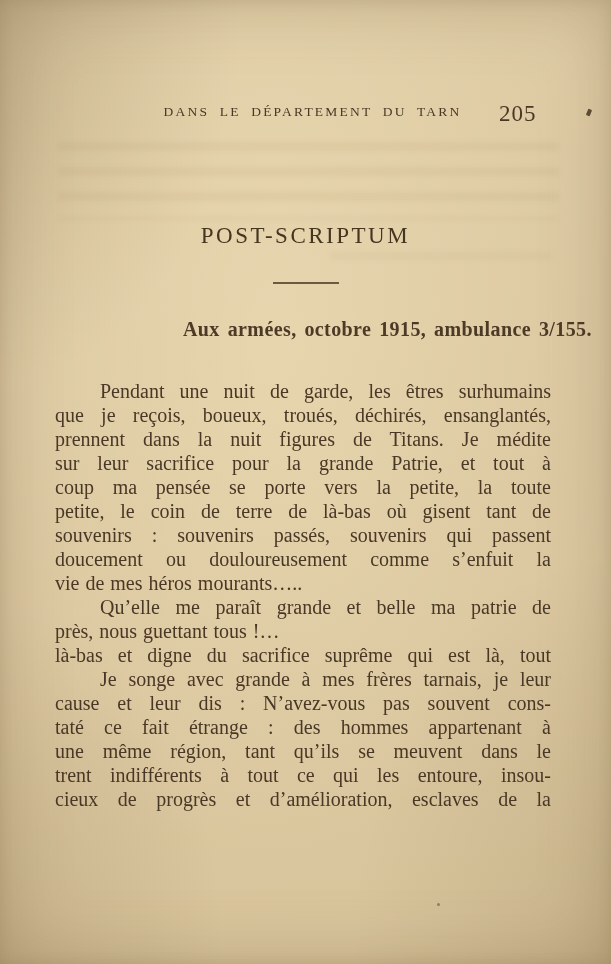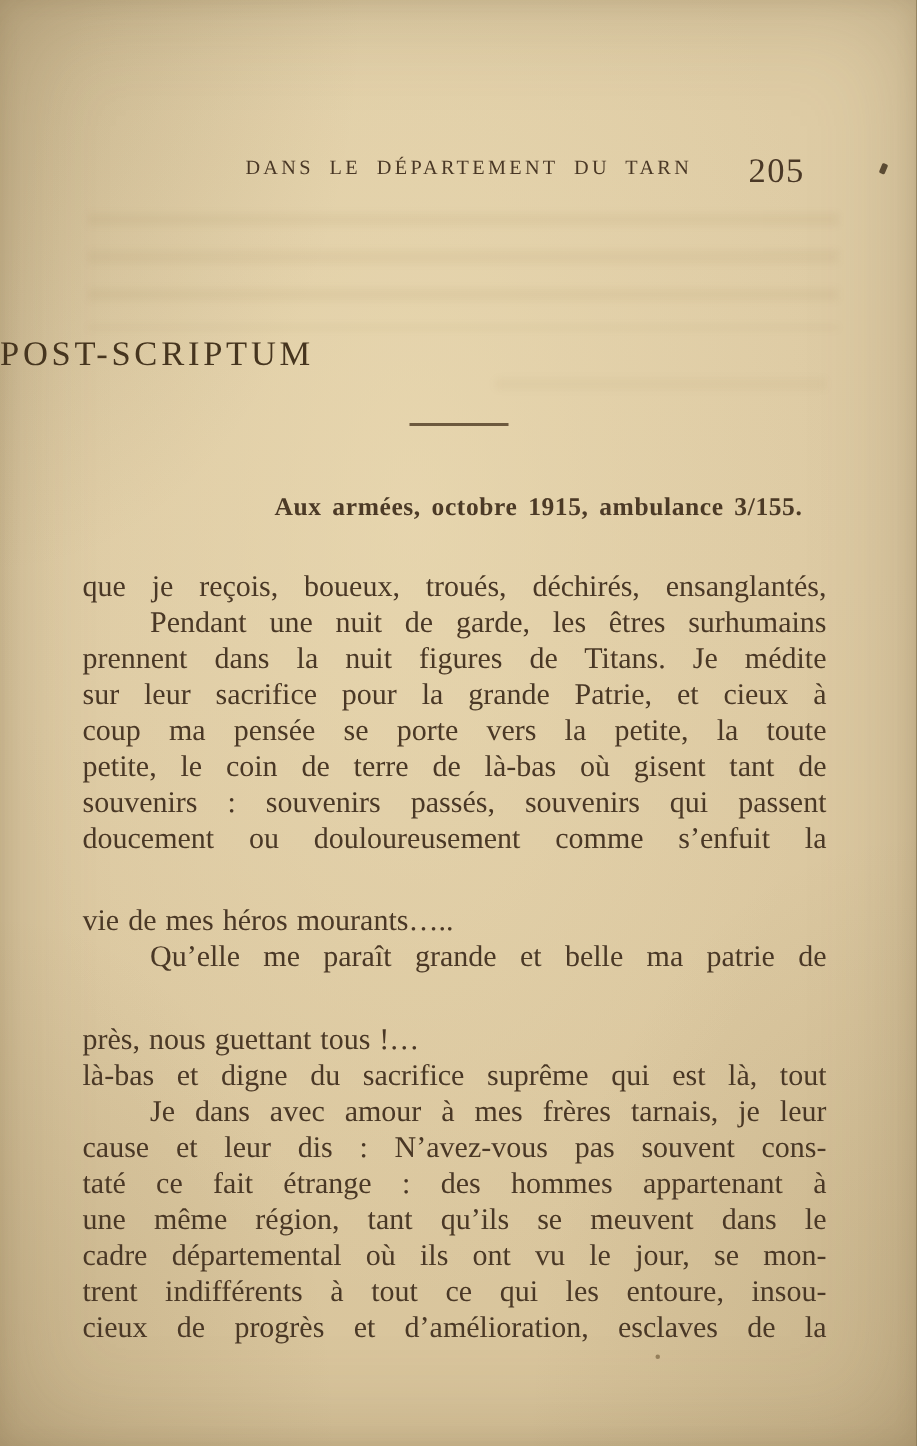--- a/index.html
+++ b/index.html
@@ -41,45 +41,45 @@
     font-size:13.5px;letter-spacing:2.2px;word-spacing:5px;
     color:var(--ink,#4a3826);
   }
   .running-header .rtitle{display:inline-block;margin-left:14px;}
   .pagenum{
     position:absolute;left:499px;top:-3px;
     font-size:23px;letter-spacing:1px;word-spacing:0;
   }
   .chapter-title{
     position:absolute;top:223px;left:0;right:0;margin:0;
-    font-weight:normal;
+    text-align:center;font-weight:normal;
     font-size:23px;letter-spacing:2.5px;
     color:#46351f;
   }
   .title-rule{
     position:absolute;top:282px;left:50%;margin-left:-33px;
     width:66px;height:2px;background:#57432a;opacity:.85;
   }
   .dateline{
-    position:absolute;top:328px;left:183px;
-    font-size:17px;font-weight:bold;letter-spacing:.4px;word-spacing:2.5px;
+    position:absolute;top:318px;left:183px;
+    font-size:20px;font-weight:bold;letter-spacing:.4px;word-spacing:2.5px;
     color:#4c3a26;
   }
   .body-text{
     position:absolute;top:379px;left:55px;width:496px;
     font-size:20px;line-height:24px;
     word-spacing:1px;
   }
   .bline{
     height:24px;overflow:hidden;
     text-align:justify;text-align-last:justify;
     white-space:normal;
   }
   .bline.indent{text-indent:45px;}
-  .bline.end{text-align-last:left;margin-top:31px;}
+  .bline.end{text-align-last:left;}
   .speck{
     position:absolute;left:587px;top:109px;width:4px;height:7px;
     background:#3c2d1a;border-radius:1px;transform:rotate(22deg);opacity:.8;
   }
   .speck2{
     position:absolute;left:437px;top:903px;width:3px;height:3px;
     background:#6a5533;border-radius:50%;opacity:.6;
   }
 </style>
 </head>
@@ -93,36 +93,35 @@
     <span class="rtitle">DANS LE DÉPARTEMENT DU TARN</span>
     <span class="pagenum">205</span>
   </div>
 
   <h1 class="chapter-title">POST-SCRIPTUM</h1>
   <div class="title-rule"></div>
 
   <div class="dateline">Aux armées, octobre 1915, ambulance 3/155.</div>
 
   <div class="body-text" id="body-text">
+      <div class="bline indent">Pendant une nuit de garde, les êtres surhumains</div>
       <div class="bline">que je reçois, boueux, troués, déchirés, ensanglantés,</div>
-      <div class="bline indent">Pendant une nuit de garde, les êtres surhumains</div>
       <div class="bline">prennent dans la nuit figures de Titans. Je médite</div>
-      <div class="bline">sur leur sacrifice pour la grande Patrie, et cieux à</div>
+      <div class="bline">sur leur sacrifice pour la grande Patrie, et tout à</div>
       <div class="bline">coup ma pensée se porte vers la petite, la toute</div>
       <div class="bline">petite, le coin de terre de là-bas où gisent tant de</div>
       <div class="bline">souvenirs : souvenirs passés, souvenirs qui passent</div>
       <div class="bline">doucement ou douloureusement comme s’enfuit la</div>
       <div class="bline end">vie de mes héros mourants…..</div>
       <div class="bline indent">Qu’elle me paraît grande et belle ma patrie de</div>
       <div class="bline end">près, nous guettant tous !…</div>
       <div class="bline">là-bas et digne du sacrifice suprême qui est là, tout</div>
-      <div class="bline indent">Je dans avec amour à mes frères tarnais, je leur</div>
+      <div class="bline indent">Je songe avec grande à mes frères tarnais, je leur</div>
       <div class="bline">cause et leur dis : N’avez-vous pas souvent cons-</div>
       <div class="bline">taté ce fait étrange : des hommes appartenant à</div>
       <div class="bline">une même région, tant qu’ils se meuvent dans le</div>
-      <div class="bline">cadre départemental où ils ont vu le jour, se mon-</div>
       <div class="bline">trent indifférents à tout ce qui les entoure, insou-</div>
       <div class="bline">cieux de progrès et d’amélioration, esclaves de la</div>
     </div>
 
   <div class="speck"></div>
   <div class="speck2"></div>
 </div>
 
 </body></html>

